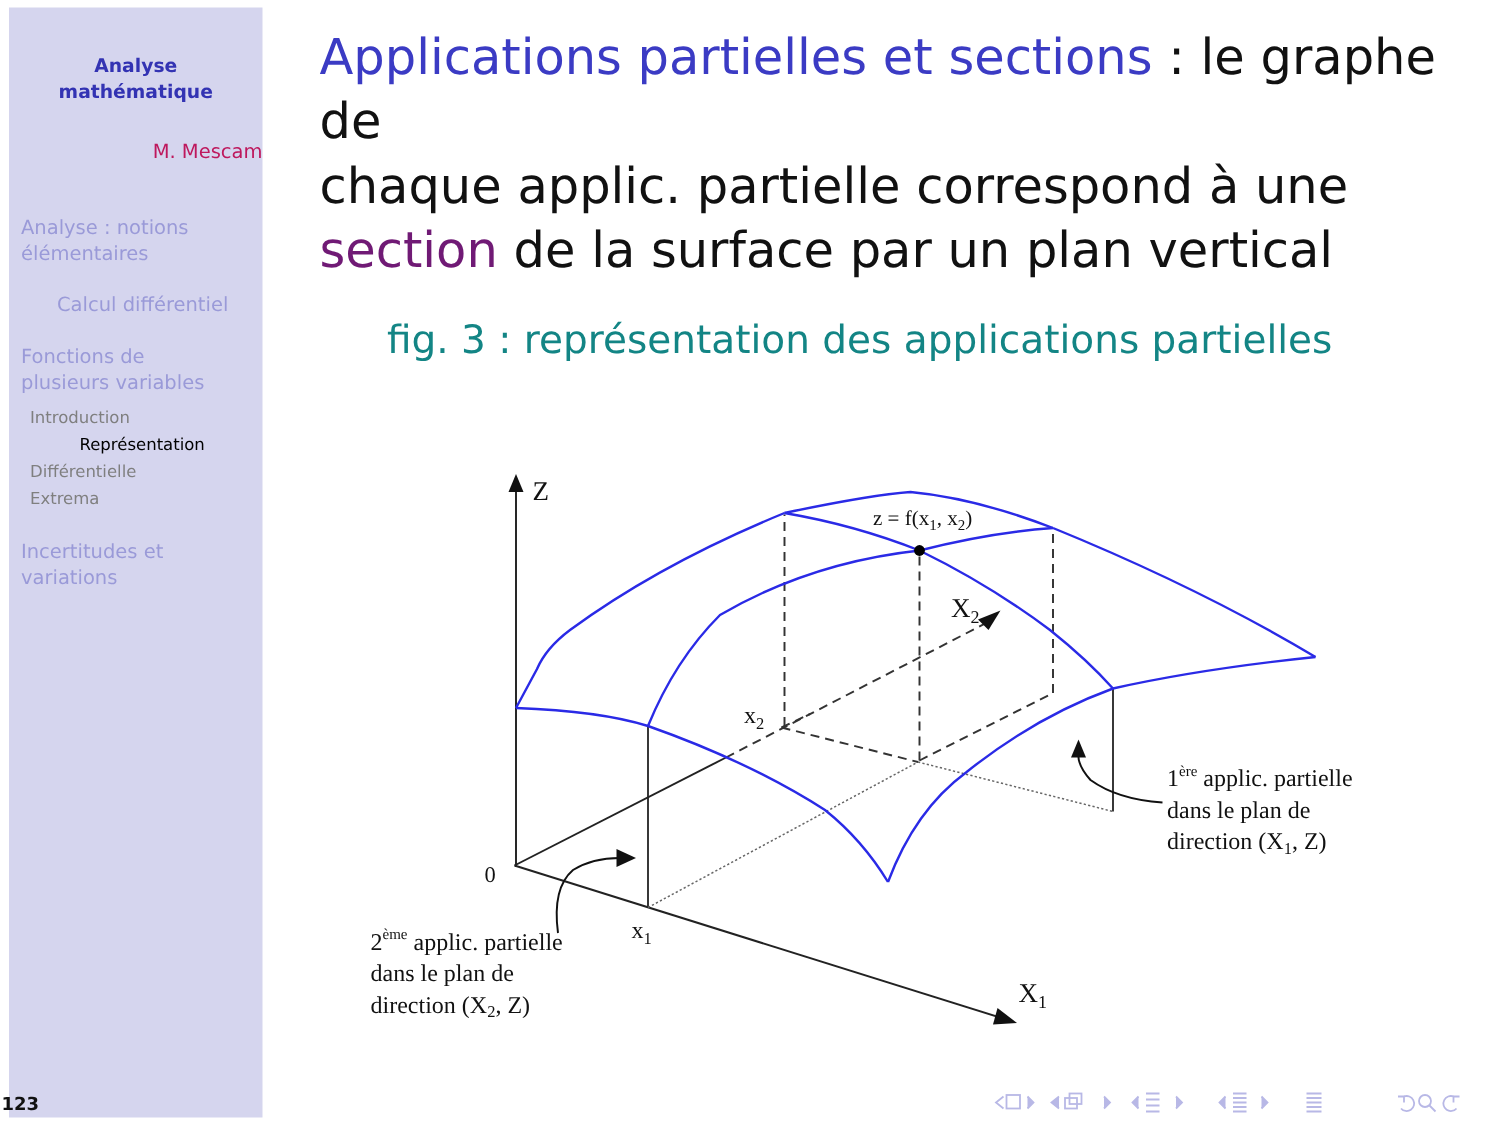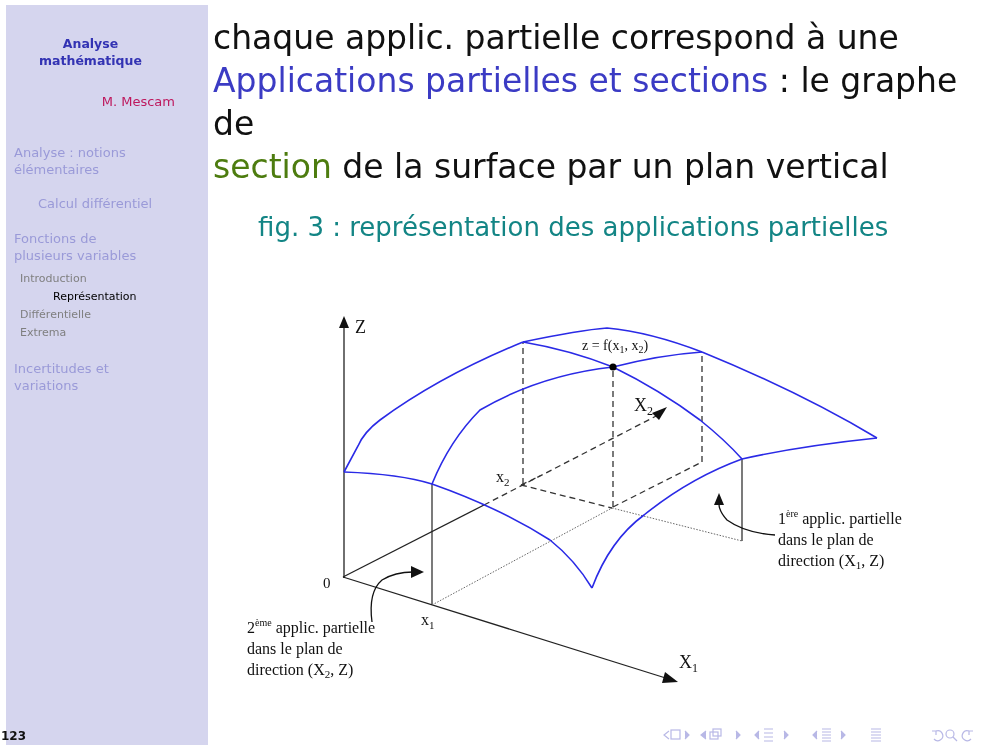--- a/index.html
+++ b/index.html
@@ -11,21 +11,21 @@
       width: 1000px;
       height: 752px;
       position: relative;
       overflow: hidden;
       font-family: "DejaVu Sans", sans-serif;
     }
     .sidebar {
       position: absolute;
       left: 6px;
       top: 5px;
-      width: 202px;
+      width: 169px;
       height: 740px;
       background: #d5d5ee;
     }
     .sb-title {
       position: absolute;
       left: 0;
       width: 169px;
       top: 30px;
       text-align: center;
       color: #3333b3;
@@ -79,21 +79,21 @@
     .frame-title {
       position: absolute;
       left: 213px;
       top: 16px;
       width: 780px;
       font-size: 33px;
       line-height: 43px;
       color: #111111;
     }
     .frame-title .blue { color: #3b3bc4; }
-    .frame-title .red { color: #4d7c0f; }
+    .frame-title .red { color: #701a75; }
     .fig-caption {
       position: absolute;
       left: 258px;
       top: 212px;
       font-size: 26px;
       color: #138585;
       white-space: nowrap;
     }
     .figure {
       position: absolute;
@@ -144,22 +144,22 @@
 
   <div class="sb-section s4">
     <div>Incertitudes et</div>
     <div>variations</div>
   </div>
 </div>
 
 <div class="page-num">123</div>
 
 <div class="frame-title">
+  <div><span class="blue">Applications partielles et sections</span><span> : le graphe de</span></div>
   <div>chaque applic. partielle correspond à une</div>
-  <div><span class="blue">Applications partielles et sections</span><span> : le graphe de</span></div>
   <div><span class="red">section</span><span> de la surface par un plan vertical</span></div>
 </div>
 
 <div class="fig-caption">fig. 3  : représentation des applications partielles</div>
 
 <svg class="figure" width="1000" height="752" viewBox="0 0 1000 752">
   <defs>
     <marker id="arrowBlack" viewBox="0 0 10 10" refX="9" refY="5" markerWidth="7" markerHeight="7" orient="auto-start-reverse">
       <path d="M0,0 L10,5 L0,10 z" fill="#111"></path>
     </marker>

